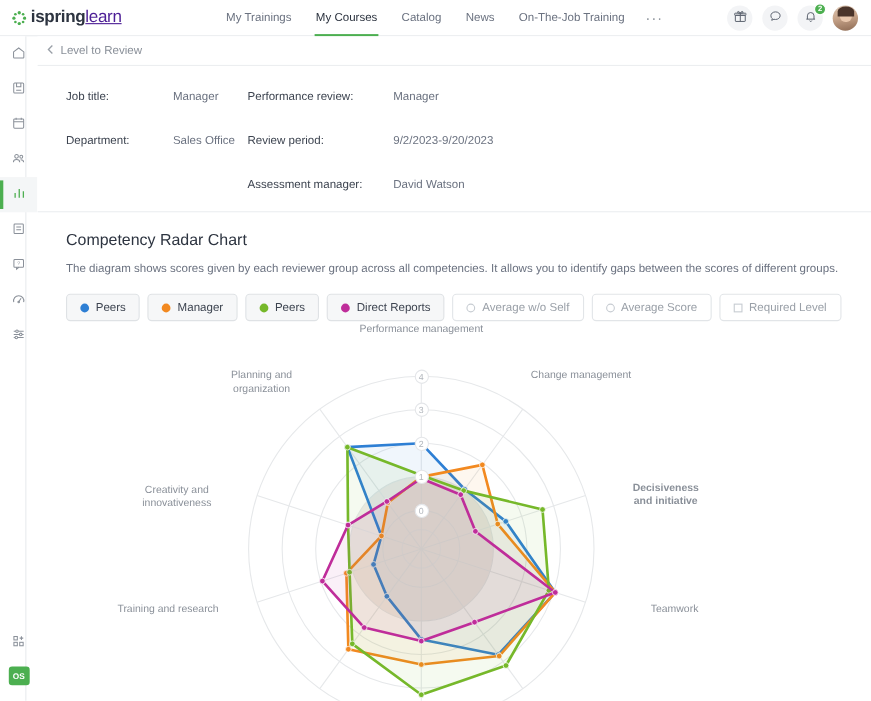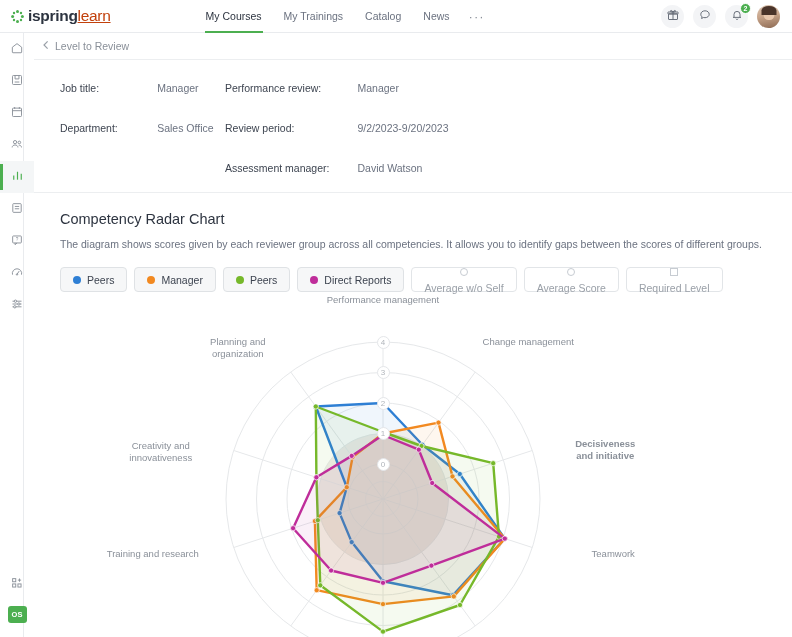--- a/index.html
+++ b/index.html
@@ -15,21 +15,21 @@
   
   .topbar {
     position: absolute; top: 0; left: 0; width: 792px; height: 33px;
     background: #ffffff; border-bottom: 1px solid #e9ebee;
     display: flex; align-items: center;
   }
   .brand { display: flex; align-items: center; margin-left: 11px; gap: 4px; }
   .brand-mark { width: 13px; height: 13px; position: relative; }
   .brand-text { font-size: 15.5px; font-weight: bold; letter-spacing: -0.3px; }
   .brand-text .b1 { color: #2d3440; }
-  .brand-text .b2 { color: #c2410c; font-weight: normal; text-decoration: underline; }
+  .brand-text .b2 { color: #4c1d95; font-weight: normal; text-decoration: underline; }
 
   .nav { display: flex; align-items: center; margin-left: 84px; gap: 0; height: 33px; }
   .nav-item {
     font-size: 10.5px; color: #6b7280; padding: 0 11px; height: 33px;
     display: flex; align-items: center; position: relative; cursor: pointer;
     white-space: nowrap;
   }
   .nav-item.active { color: #2d3440; }
   .nav-item.active::after {
     content: ""; position: absolute; left: 10px; right: 10px; bottom: 0;
@@ -105,21 +105,21 @@
   .chart-title { font-size: 14.5px; color: #2d3440; margin-bottom: 11px; }
   .chart-desc { font-size: 10.5px; color: #6b7280; margin-bottom: 17px; }
 
   .chips { display: flex; gap: 7px; flex-wrap: nowrap; }
   .chip {
     display: flex; align-items: center; gap: 6px; height: 25px; padding: 0 12px;
     border: 1px solid #e2e5e8; border-radius: 4px; font-size: 10.5px; cursor: pointer;
     background: #fff; white-space: nowrap;
   }
   .chip.on { background: #f6f7f8; color: #3d4450; border-color: #dfe2e5; }
-  .chip.off { color: #9aa0a8; flex-direction: column; }
+  .chip.off { color: #9aa0a8; }
   .dot { width: 8px; height: 8px; border-radius: 50%; display: inline-block; flex: none; }
   .dot.hollow { background: transparent !important; border: 1px solid #c7ccd2; }
   .sq { width: 8px; height: 8px; border: 1px solid #c7ccd2; display: inline-block; flex: none; }
 
   .radar-wrap { position: relative; width: 730px; height: 370px; margin-top: 12px; }
   .radar-wrap svg { position: absolute; left: 0; top: 0; }
   .axis-label {
     position: absolute; font-size: 9.5px; color: #8a9099; text-align: center;
     line-height: 12px; white-space: pre-line;
   }
@@ -147,24 +147,25 @@
             <circle cx="3" cy="10" r="1.2"></circle>
         </g>
       </svg>
     </span>
     <span class="brand-text">
       <span class="b1">ispring</span><span class="b2">learn</span>
     </span>
   </div>
 
   <div class="nav">
+    <div class="nav-item">My Trainings</div>
     <div class="nav-item active">My Courses</div>
-    <div class="nav-item">My Trainings</div>
     <div class="nav-item">Catalog</div>
     <div class="nav-item">News</div>
+    <div class="nav-item">On-The-Job Training</div>
     <div class="nav-more">···</div>
   </div>
 
   <div class="topbar-right">
     <div class="icon-btn">
       <span>
         <svg width="12" height="12" viewBox="0 0 16 16" fill="none" stroke="#5b626e" stroke-width="1.2">
           <rect x="2" y="6.5" width="12" height="7.5" rx="0.6"></rect>
           <rect x="1.2" y="4" width="13.6" height="2.6" rx="0.6"></rect>
           <line x1="8" y1="4" x2="8" y2="14"></line>

